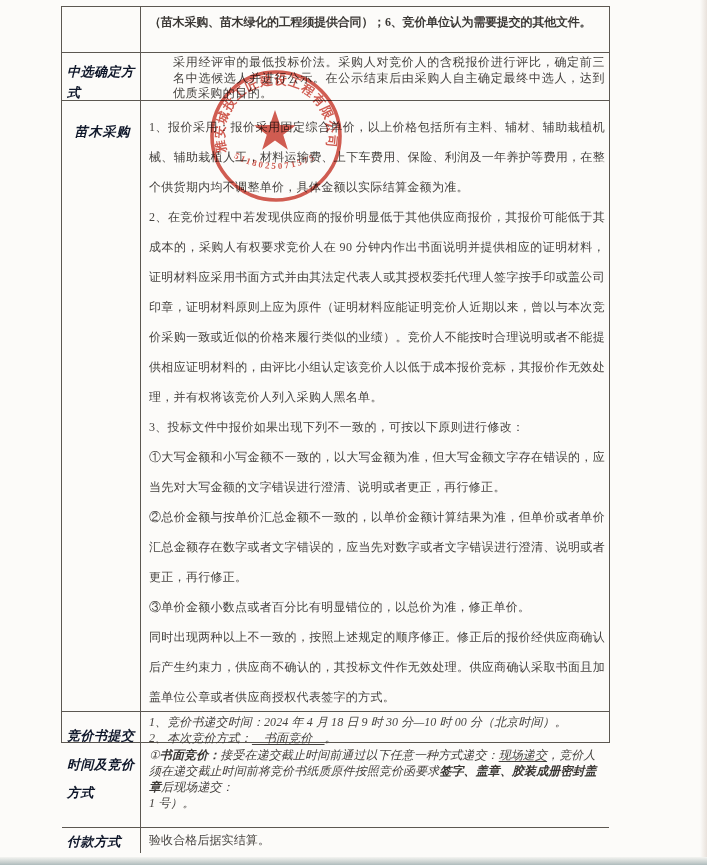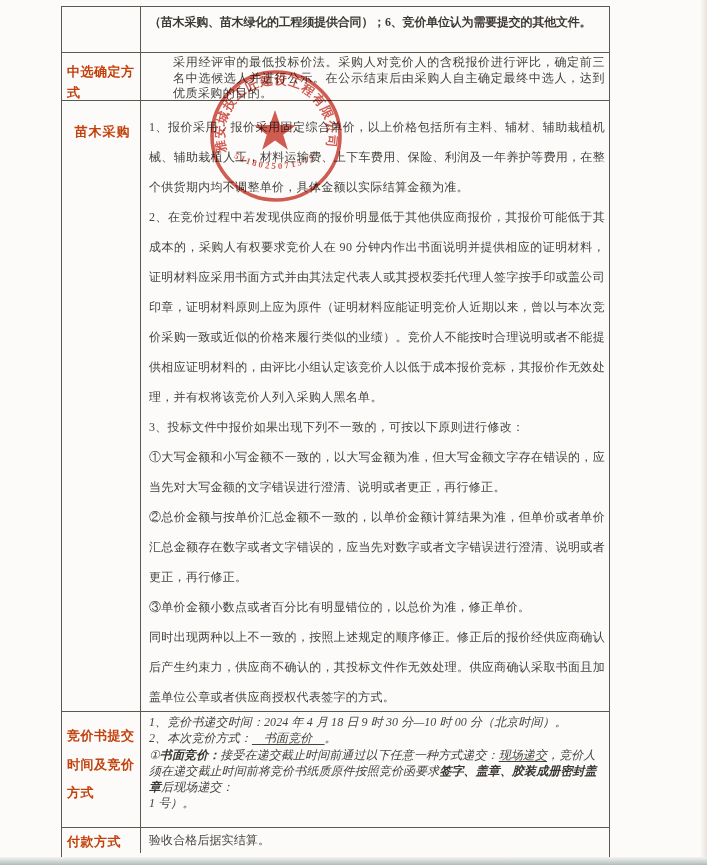--- a/index.html
+++ b/index.html
@@ -11,30 +11,30 @@
     overflow:hidden;
   }
   .page{position:relative;width:707px;height:865px;background:#fcfbf9;}
   
   .edge-bottom{position:absolute;left:0;bottom:0;width:707px;height:8px;
     background:linear-gradient(#f4f4f1,#c6cecd 70%,#aebbbc);}
   .edge-right{position:absolute;top:0;right:0;width:7px;height:865px;
     background:linear-gradient(90deg,rgba(240,236,230,0),#e9e2dc);}
   
   .doc-table{
-    position:absolute;left:61px;top:6px;width:549px;height:857px;
+    position:absolute;left:61px;top:6px;width:549px;height:737px;
     border:1px solid #5c5751;box-sizing:border-box;
     background:transparent;
   }
   .row{display:flex;box-sizing:border-box;border-top:1px solid #5c5751;overflow:hidden;}
   .row.first{border-top:none;}
   .hcell{
     width:79px;box-sizing:border-box;border-right:1px solid #5c5751;
-    font-weight:bold;font-size:13px;color:#c2410c;
-    padding:0 2px 0 5px;flex:none;letter-spacing:0.5px;
+    font-weight:bold;font-size:13px;color:#0f172a;
+    padding:0 2px 0 5px;flex:none;letter-spacing:0.5px;font-style:italic;
   }
   .ccell{flex:1;box-sizing:border-box;padding:0 4px 0 8px;overflow:hidden;}
   .r0{height:45px;}
   .r1{height:48px;}
   .r2{height:611px;}
   .r3{height:116px;}
   .r4{height:26px;}
   
   .r0 .ccell{padding-top:5px;}
   .line-b{font-weight:bold;font-size:12px;letter-spacing:-0.2px;line-height:20px;

